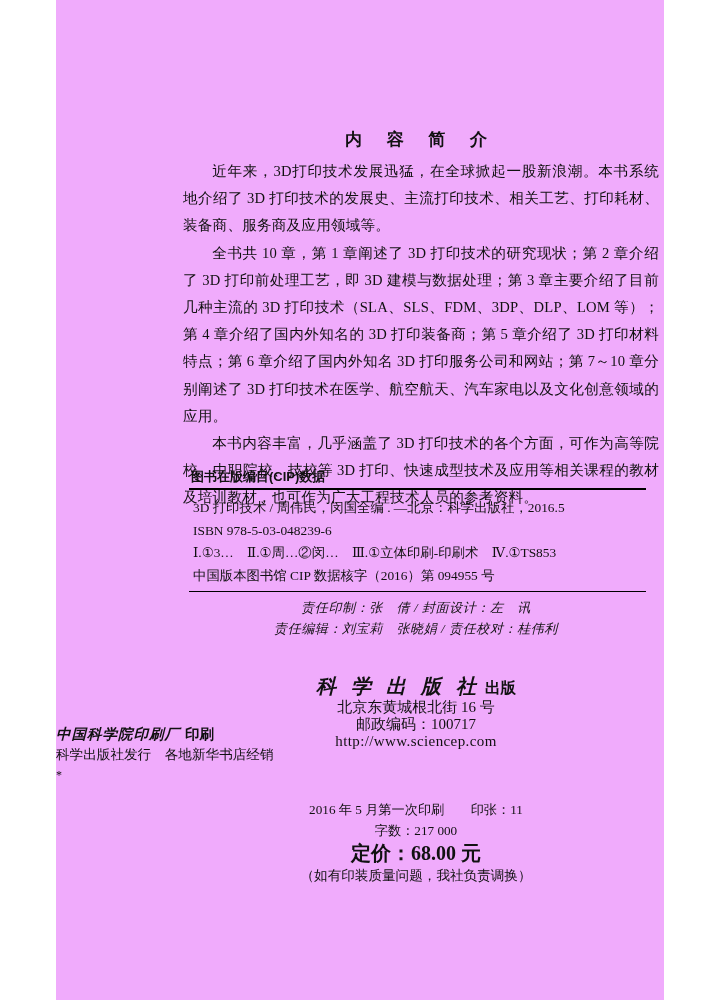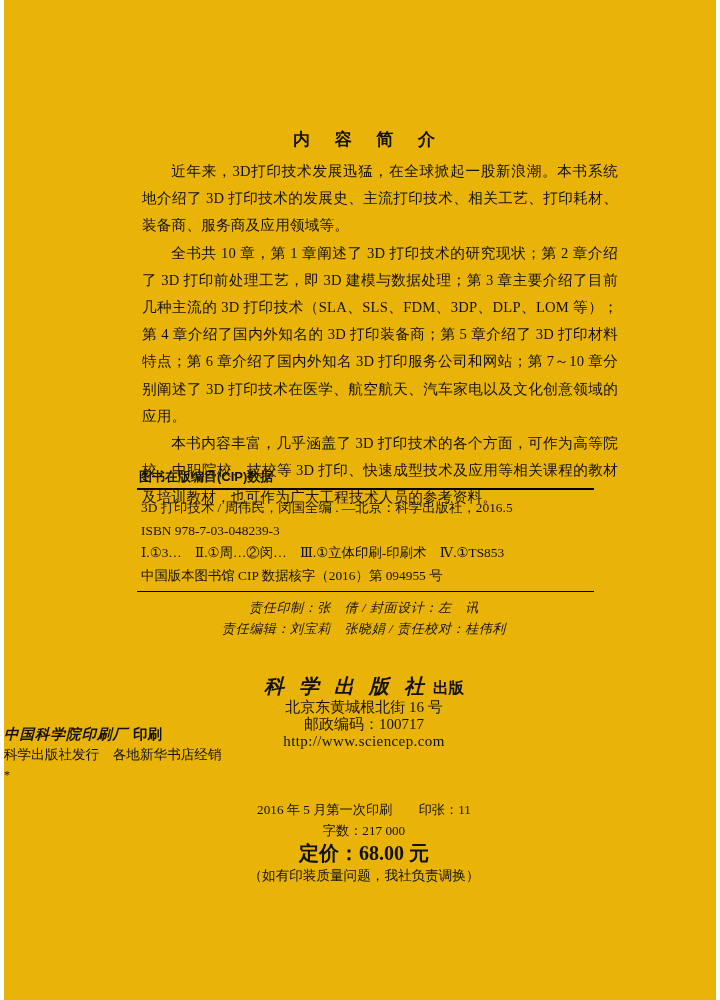--- a/index.html
+++ b/index.html
@@ -2,23 +2,23 @@
 <html><head>
 <meta charset="utf-8">
 <style>
   html, body {
     margin: 0;
     padding: 0;
     background: #ffffff;
   }
   .page {
     position: relative;
-    width: 712px;
+    width: 608px;
     height: 1000px;
-    background: #eab308;
+    background: #f0abfc;
     margin: 0 auto;
     font-family: "Liberation Serif", "DejaVu Serif", serif;
     color: #111111;
     overflow: hidden;
   }
 
   
   .summary-title {
     position: absolute;
     top: 128px;
@@ -28,21 +28,21 @@
     font-size: 17px;
     font-weight: bold;
     letter-spacing: 10px;
     text-indent: 10px;
     font-family: "Liberation Sans", "DejaVu Sans", sans-serif;
   }
 
   .summary-body {
     position: absolute;
     top: 158px;
-    left: 138px;
+    left: 127px;
     width: 476px;
   }
   .para {
     font-size: 14.6px;
     line-height: 27.2px;
     text-align: justify;
     text-justify: inter-character;
     text-indent: 2em;
     margin: 0 0 0 0;
     letter-spacing: 0.2px;
@@ -207,21 +207,21 @@
     <p class="para">近年来，3D打印技术发展迅猛，在全球掀起一股新浪潮。本书系统地介绍了 3D 打印技术的发展史、主流打印技术、相关工艺、打印耗材、装备商、服务商及应用领域等。</p>
     <p class="para">全书共 10 章，第 1 章阐述了 3D 打印技术的研究现状；第 2 章介绍了 3D 打印前处理工艺，即 3D 建模与数据处理；第 3 章主要介绍了目前几种主流的 3D 打印技术（SLA、SLS、FDM、3DP、DLP、LOM 等）；第 4 章介绍了国内外知名的 3D 打印装备商；第 5 章介绍了 3D 打印材料特点；第 6 章介绍了国内外知名 3D 打印服务公司和网站；第 7～10 章分别阐述了 3D 打印技术在医学、航空航天、汽车家电以及文化创意领域的应用。</p>
     <p class="para">本书内容丰富，几乎涵盖了 3D 打印技术的各个方面，可作为高等院校、中职院校、技校等 3D 打印、快速成型技术及应用等相关课程的教材及培训教材，也可作为广大工程技术人员的参考资料。</p>
   </div>
 
   <div class="cip-block">
     <div class="cip-heading">图书在版编目(CIP)数据</div>
     <hr class="rule-thick">
     <div class="cip-lines">
       <div class="cip-line">3D 打印技术 / 周伟民，闵国全编 . —北京：科学出版社，2016.5</div>
-      <div class="cip-line">ISBN 978-7-03-048239-3</div>
+      <div class="cip-line">ISBN 978-5-03-048239-6</div>
       <div class="cip-line">Ⅰ.①3…　Ⅱ.①周…②闵…　Ⅲ.①立体印刷-印刷术　Ⅳ.①TS853</div>
       <div class="cip-line">中国版本图书馆 CIP 数据核字（2016）第 094955 号</div>
     </div>
     <hr class="rule-thin">
   </div>
 
   <div class="credits">
     <div class="credit-line">责任印制：张　倩 / 封面设计：左　讯</div>
     <div class="credit-line">责任编辑：刘宝莉　张晓娟 / 责任校对：桂伟利</div>
   </div>

